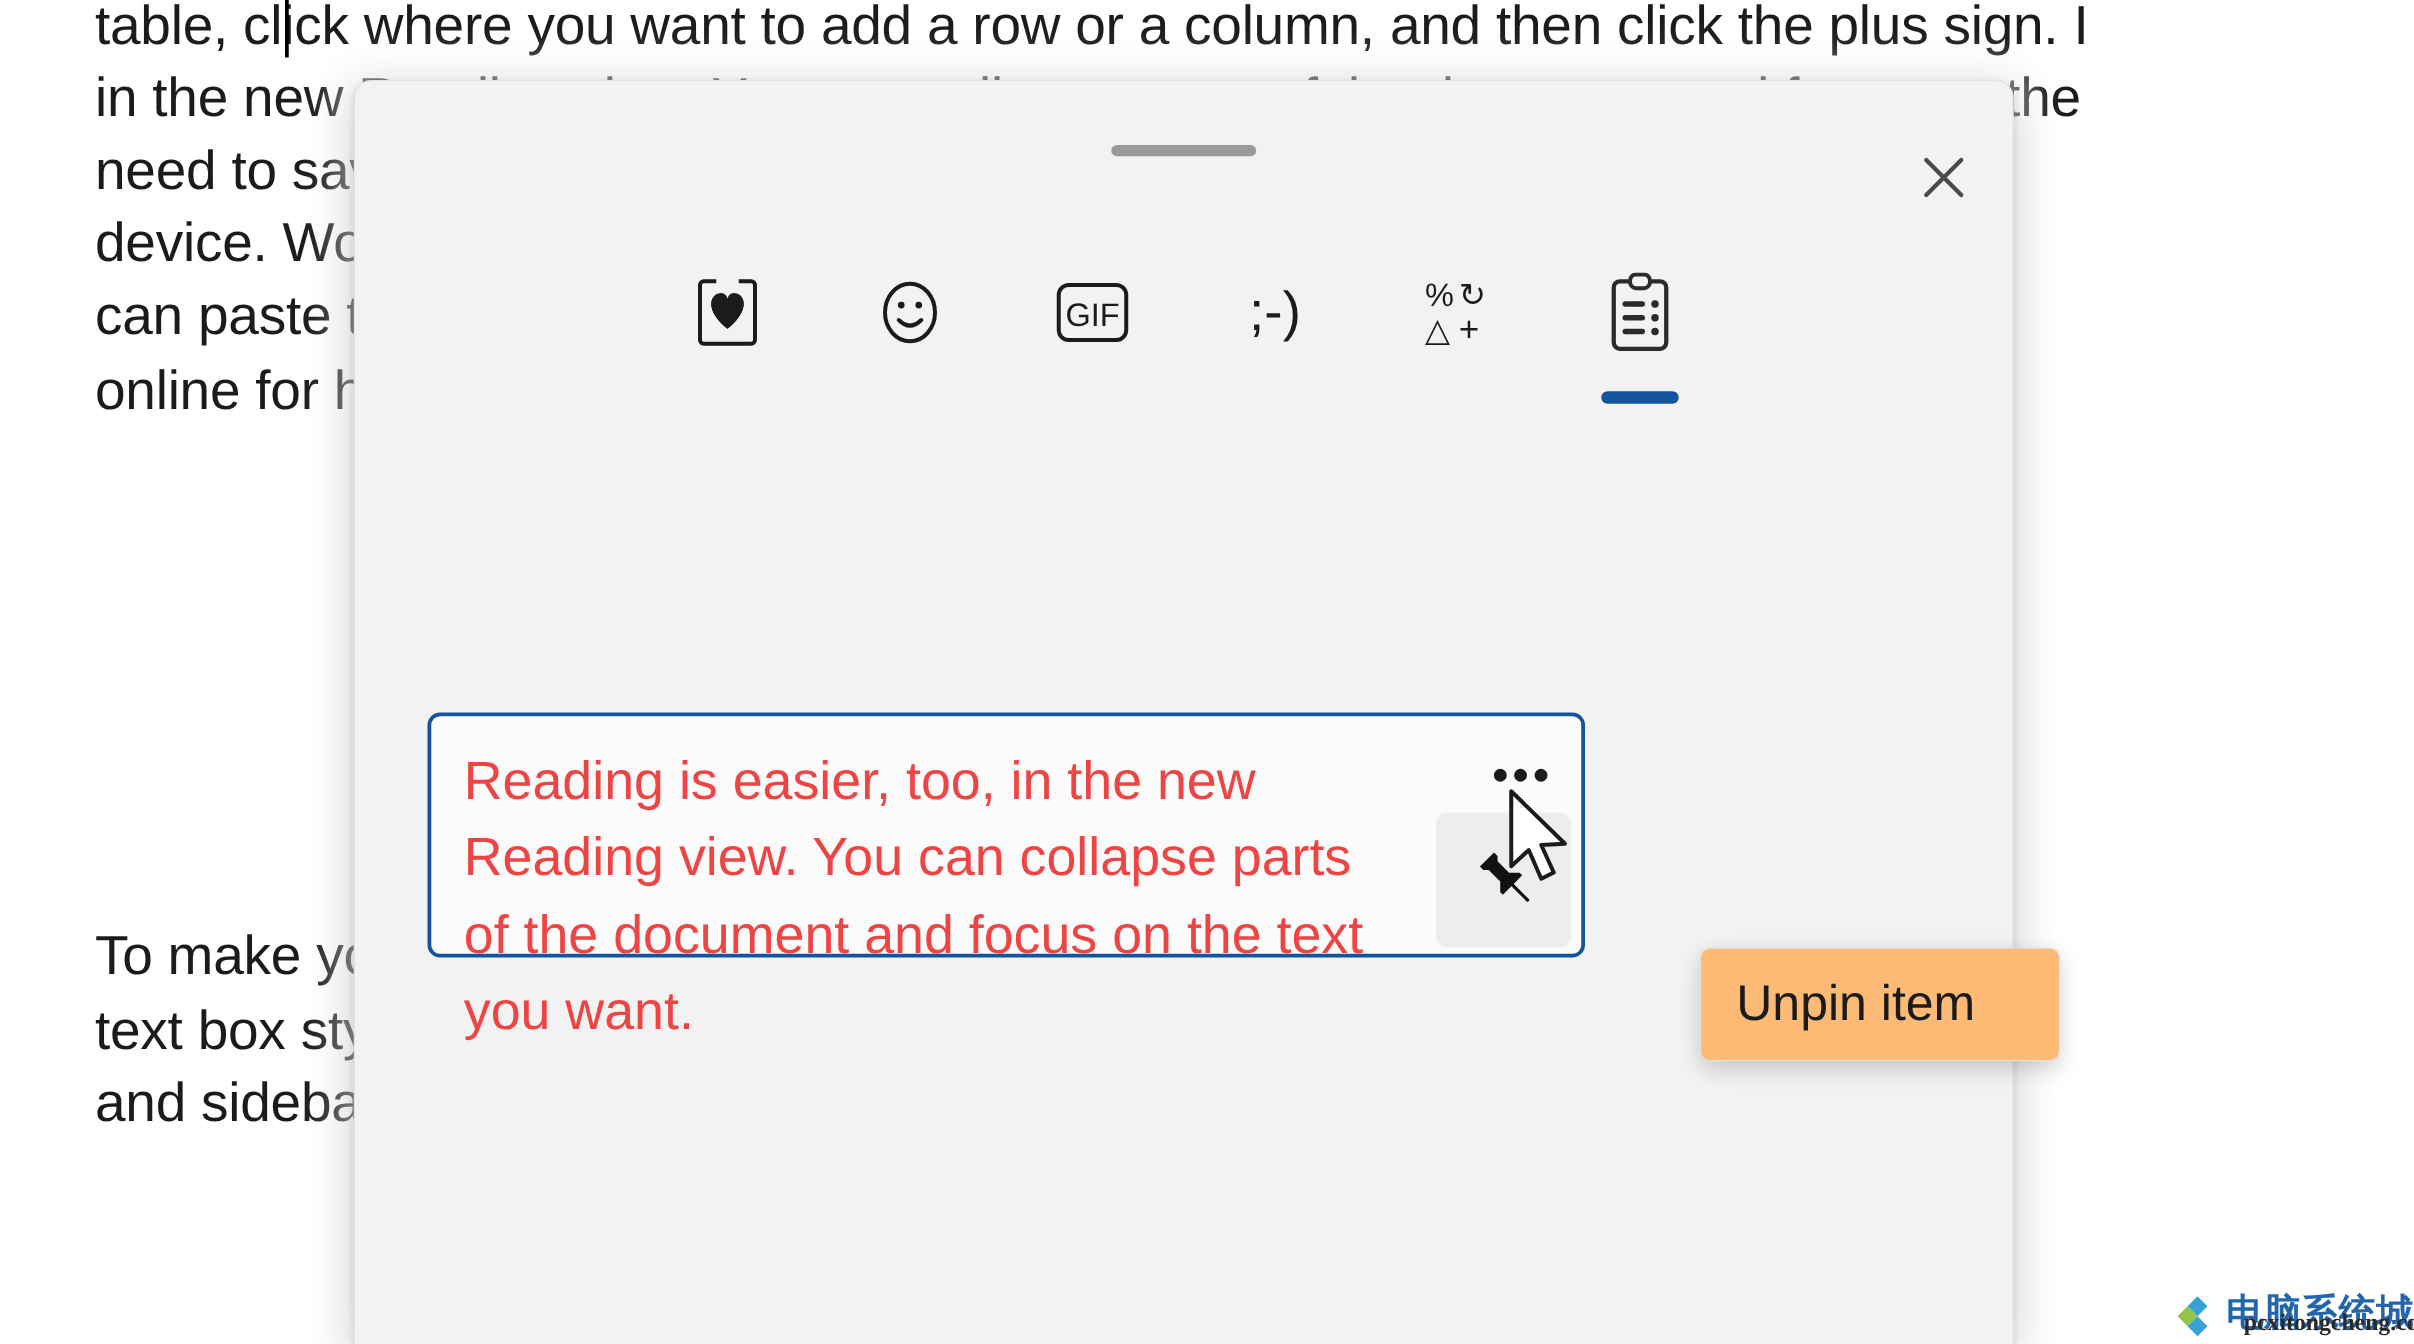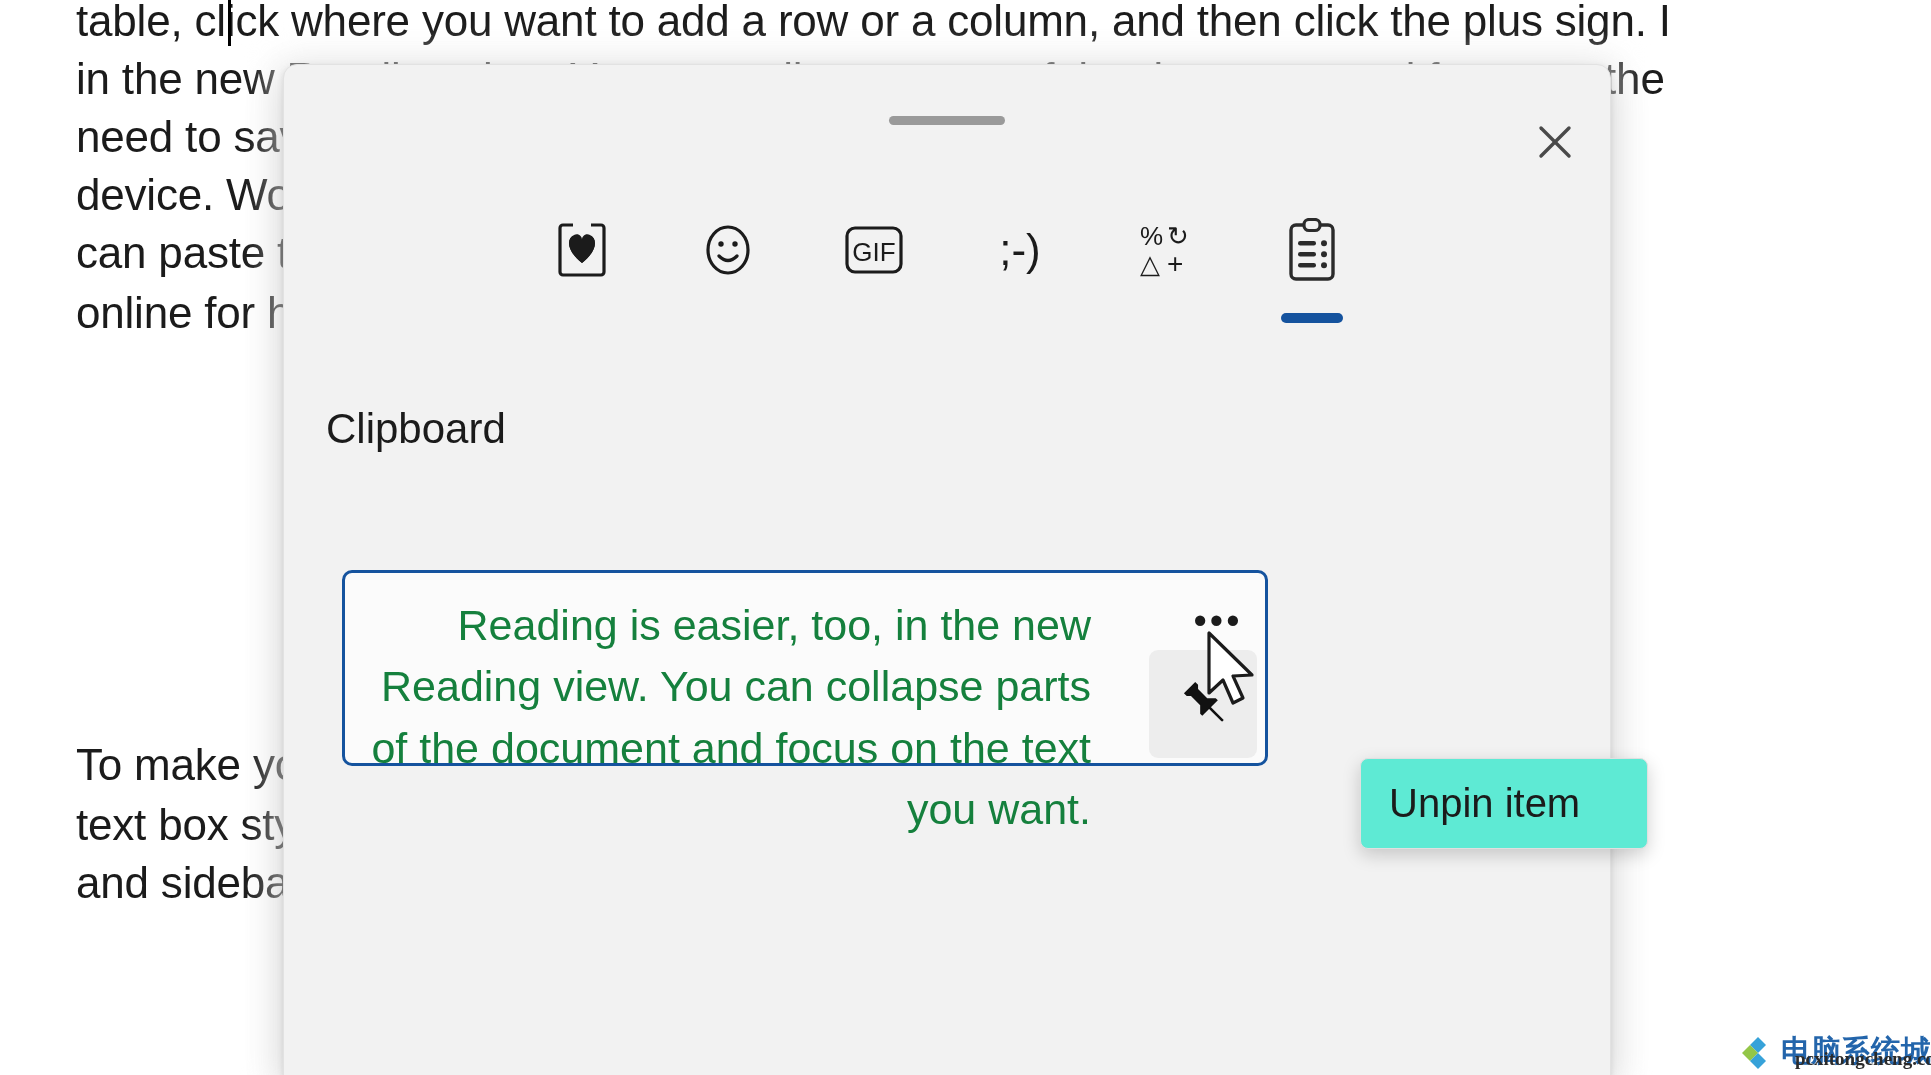--- a/index.html
+++ b/index.html
@@ -172,23 +172,22 @@
     cursor: pointer;
   }
   #clipboard-item-text {
     position: absolute;
     left: 26px;
     top: 22px;
     width: 720px;
     font-family: "Liberation Sans", sans-serif;
     font-size: 43px;
     line-height: 1.43;
-    color: #15803d;
+    color: #ef4444;
     word-break: break-word;
-    text-align: right;
   }
   #clipboard-item-more {
     position: absolute;
     right: 16px;
     top: 20px;
     width: 62px;
     height: 56px;
     border: none;
     background: transparent;
     border-radius: 6px;
@@ -219,21 +218,21 @@
     padding: 0;
   }
 
   
   #pin-tooltip {
     position: absolute;
     left: 1076px;
     top: 693px;
     min-width: 230px;
     padding: 22px 28px;
-    background: #5eead4;
+    background: #fdba74;
     border: 1px solid #e0e0e0;
     border-radius: 8px;
     box-shadow: 0 6px 18px rgba(0,0,0,0.18);
     font-family: "Liberation Sans", sans-serif;
     font-size: 40px;
     color: #1b1b1b;
     white-space: nowrap;
   }
 
   
@@ -367,21 +366,20 @@
           <circle cx="38" cy="36.2" r="3" fill="#2b2b2b"></circle>
           <rect x="12" y="45" width="18" height="4.4" rx="2.2" fill="#2b2b2b"></rect>
           <circle cx="38" cy="47.2" r="3" fill="#2b2b2b"></circle>
         </svg>
       </span>
       <span class="tab-indicator"></span>
     </button>
 
   </div>
 
-  <h2 id="section-heading">Clipboard</h2>
 
   <div id="clipboard-item">
     <div id="clipboard-item-text">Reading is easier, too, in the new Reading view. You can collapse parts of the document and focus on the text you want.</div>
     <button id="clipboard-item-more">•••</button>
     <button id="clipboard-item-pin">
       <svg width="56" height="56" viewBox="0 0 56 56">
         <g transform="rotate(-45 28 25)">
           <path d="M20 6 h16 v4 l-3 3 v13 l6 6 v3 h-22 v-3 l6 -6 v-13 l-3 -3 z" fill="#111111"></path>
           <line x1="28" y1="35" x2="28" y2="52" stroke="#111111" stroke-width="2.6" stroke-linecap="round"></line>
         </g>

